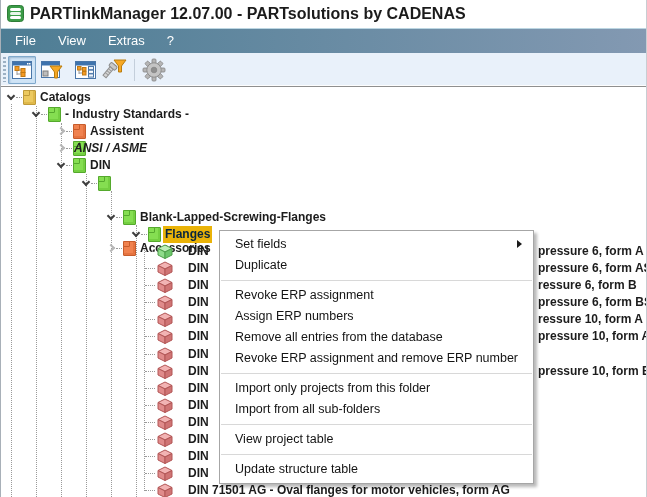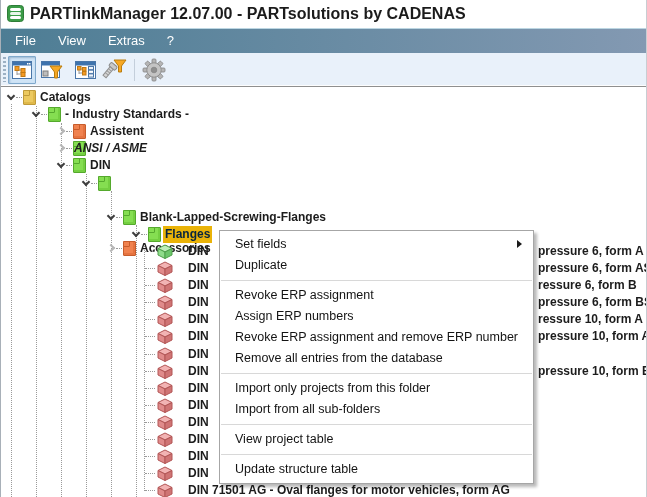--- a/index.html
+++ b/index.html
@@ -422,22 +422,22 @@
         </div>
       </div>
   </div>
 
   <div class="context-menu" id="context-menu">
       <div class="menu-item">Set fields<span class="submenu-arrow"></span></div>
       <div class="menu-item">Duplicate</div>
       <div class="menu-sep"></div>
       <div class="menu-item">Revoke ERP assignment</div>
       <div class="menu-item">Assign ERP numbers</div>
+      <div class="menu-item">Remove all entries from the database</div>
       <div class="menu-item">Revoke ERP assignment and remove ERP number</div>
-      <div class="menu-item">Remove all entries from the database</div>
       <div class="menu-sep"></div>
       <div class="menu-item">Import only projects from this folder</div>
       <div class="menu-item">Import from all sub-folders</div>
       <div class="menu-sep"></div>
       <div class="menu-item">View project table</div>
       <div class="menu-sep"></div>
       <div class="menu-item">Update structure table</div>
     </div>
 
 </div>

